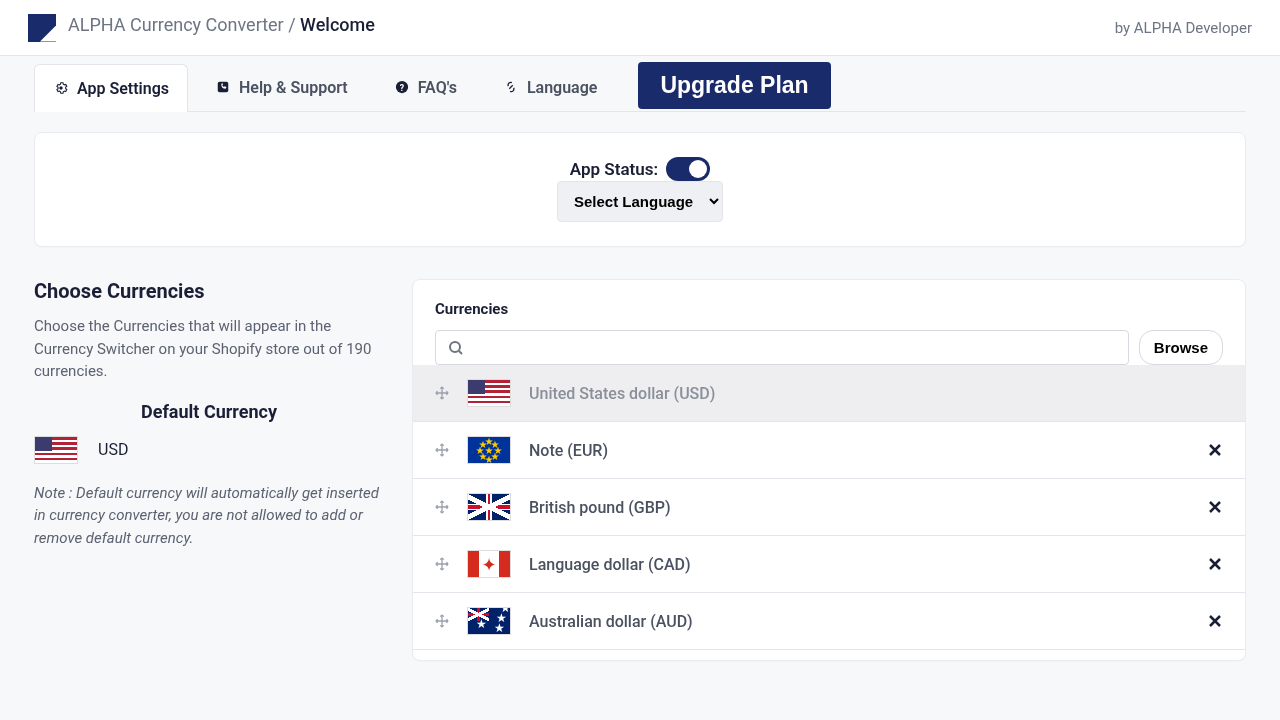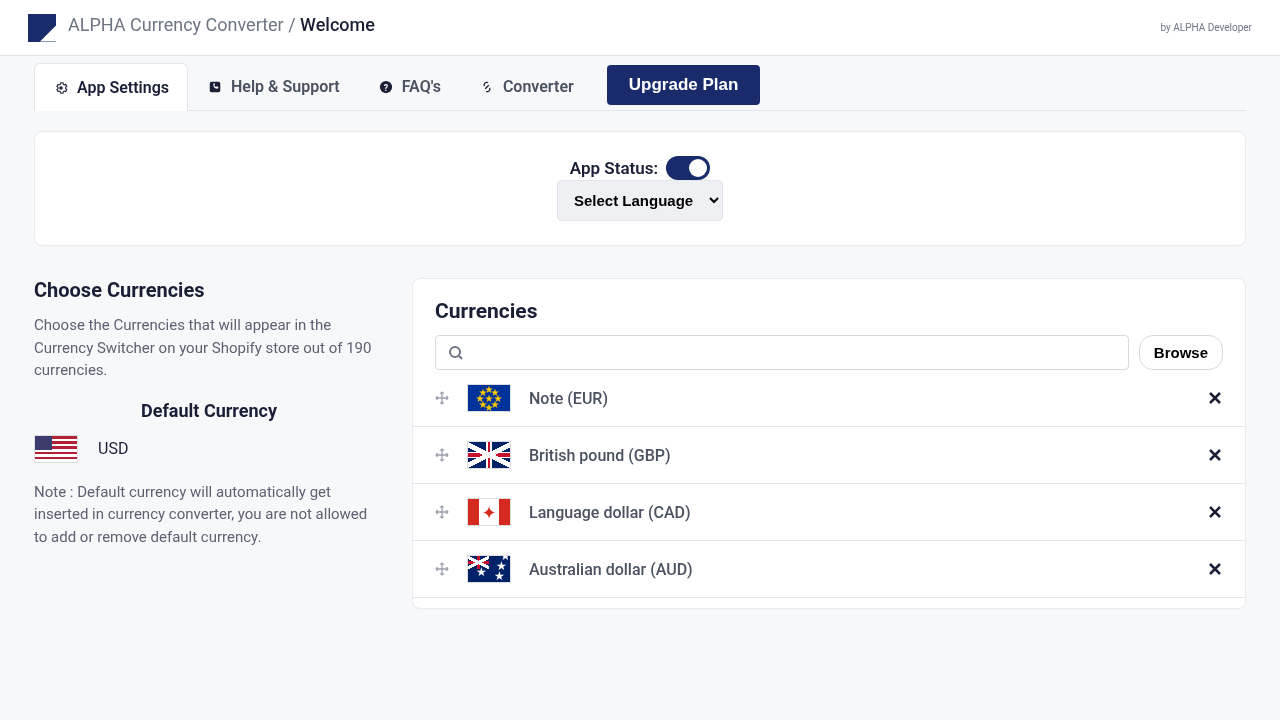--- a/index.html
+++ b/index.html
@@ -3,41 +3,41 @@
 <meta charset="utf-8">
 <style>
 * { box-sizing: border-box; margin: 0; padding: 0; }
 body { font-family: -apple-system, BlinkMacSystemFont, "Segoe UI", Roboto, Helvetica, Arial, sans-serif; background: #f7f8fa; color: #1a1f36; width: 1280px; height: 720px; overflow: hidden; }
 .topbar { display: flex; align-items: center; justify-content: space-between; padding: 0 28px; height: 56px; border-bottom: 1px solid #e3e5ea; background: #fff; }
 .topbar-left { display: flex; gap: 12px; }
 .logo { width: 28px; height: 28px; background: #1a2b6b; position: relative; display: inline-block; }
 .logo::after { content: ""; position: absolute; bottom: 0; right: 0; width: 16px; height: 16px; background: #fff; clip-path: polygon(0 100%, 100% 0, 100% 100%); }
 .breadcrumb { font-size: 18px; color: #6d7584; }
 .breadcrumb .current { color: #1a1f36; font-weight: 500; }
-.byline { color: #6d7584; font-size: 10px; }
+.byline { color: #6d7584; font-size: 15px; }
 .content { padding: 0 34px 20px 34px; }
-.tabs { display: flex; align-items: center; gap: 0; margin-top: 6px; border-bottom: 1px solid #e3e5ea; }
+.tabs { display: flex; align-items: center; gap: 8px; margin-top: 6px; border-bottom: 1px solid #e3e5ea; }
 .tab { display: flex; align-items: center; gap: 8px; padding: 14px 18px; font-size: 16px; font-weight: 600; color: #4a5160; cursor: pointer; border: 1px solid transparent; border-bottom: none; border-radius: 6px 6px 0 0; }
 .tab.active { background: #fff; border-color: #e3e5ea; color: #1a1f36; position: relative; top: 1px; }
 .tab .ticon { width: 16px; height: 16px; display: inline-flex; align-items: center; justify-content: center; }
-.upgrade-btn { background: #1a2b6b; color: #fff; font-weight: 700; font-size: 17px; padding: 10px 22px; border: none; border-radius: 4px; margin-left: 14px; margin-bottom: 2px; cursor: pointer; }
+.upgrade-btn { background: #1a2b6b; color: #fff; font-weight: 700; font-size: 23px; padding: 10px 22px; border: none; border-radius: 4px; margin-left: 14px; margin-bottom: 2px; cursor: pointer; }
 .status-card { background: #fff; border: 1px solid #e9ebef; border-radius: 8px; padding: 24px 26px; margin-top: 20px; display: flex; align-items: center; justify-content: space-between; box-shadow: 0 1px 2px rgba(0,0,0,0.02); flex-direction: column; }
 .status-left { display: flex; align-items: center; gap: 8px; font-size: 17px; font-weight: 600; }
 .toggle { width: 44px; height: 24px; background: #1a2b6b; border-radius: 12px; position: relative; cursor: pointer; }
 .toggle::after { content: ""; position: absolute; right: 3px; top: 3px; width: 18px; height: 18px; background: #fff; border-radius: 50%; }
 .lang-select { background: #eef0f3; border: 1px solid #e3e5ea; font-size: 15px; font-weight: 600; padding: 10px 12px; border-radius: 4px; cursor: pointer; min-width: 150px; }
 .main-row { display: flex; gap: 28px; margin-top: 32px; align-items: flex-start; }
 .left-col { width: 350px; flex-shrink: 0; }
 .left-col h2 { font-size: 20px; font-weight: 700; margin-bottom: 12px; }
 .left-col p { font-size: 15px; color: #5c6272; line-height: 1.5; margin-bottom: 18px; }
 .left-col h3 { font-size: 18px; font-weight: 700; margin-bottom: 14px; text-align: center; }
 .default-cur { display: flex; align-items: center; gap: 20px; margin-bottom: 18px; }
-.note { font-size: 15px; color: #5c6272; line-height: 1.6; }
+.note { font-style: italic; font-size: 15px; color: #5c6272; line-height: 1.6; }
 .right-col { flex: 1; background: #fff; border: 1px solid #e9ebef; border-radius: 8px; padding: 20px 0 10px 0; box-shadow: 0 1px 2px rgba(0,0,0,0.02); }
-.right-col h3 { font-size: 21px; font-weight: 700; padding: 0 22px 12px 22px; }
+.right-col h3 { font-size: 15px; font-weight: 700; padding: 0 22px 12px 22px; }
 .search-row { display: flex; gap: 10px; padding: 0 22px 0 22px; }
 .search-box { flex: 1; display: flex; align-items: center; border: 1px solid #d6d9e0; border-radius: 4px; padding: 8px 12px; }
 .search-box input { border: none; outline: none; font-size: 15px; flex: 1; margin-left: 8px; }
 .btn-sm { border: 1px solid #d6d9e0; background: #fff; font-size: 15px; font-weight: 600; padding: 8px 14px; border-radius: 14px; cursor: pointer; }
 .cur-list { margin-top: 0; }
 .cur-item { display: flex; align-items: center; padding: 14px 22px; border-bottom: 1px solid #e3e5ea; gap: 18px; }
 .cur-item.default { background: #eeeef0; color: #767b88; }
 .cur-item .drag { color: #9ba0ad; font-size: 15px; cursor: grab; }
 .cur-item .label { font-size: 16px; font-weight: 500; color: #4a5160; flex: 1; }
 .cur-item.default .label { color: #8a8f9a; }
@@ -100,21 +100,21 @@
           </svg>
       </span>
       <span>FAQ's</span>
     </div>
     <div class="tab">
       <span class="ticon">
         <svg viewBox="0 0 16 16" width="14" height="14" fill="none" stroke="#1a1f36" stroke-width="1.5">
             <path d="M6 10l4-4M5 7a3 3 0 014-4M11 9a3 3 0 01-4 4"></path>
           </svg>
       </span>
-      <span>Converter</span>
+      <span>Language</span>
     </div>
     <button class="upgrade-btn">Upgrade Plan</button>
   </div>
 
   <div class="status-card">
     <div class="status-left">
       <span>App Status:</span>
       <span class="toggle"></span>
     </div>
     <select class="lang-select">
@@ -142,20 +142,29 @@
             <svg viewBox="0 0 16 16" width="16" height="16" fill="none" stroke="#6d7584" stroke-width="2">
                 <circle cx="7" cy="7" r="5"></circle>
                 <path d="M11 11l3 3"></path>
               </svg>
           </span>
           <input type="text" placeholder="" style="">
         </div>
         <button class="btn-sm">Browse</button>
       </div>
       <div class="cur-list" id="cur-list">
+          <div class="cur-item default">
+            <span class="drag">
+              <svg viewBox="0 0 16 16" width="14" height="14" fill="none" stroke="#9ba0ad" stroke-width="1.5">
+                <path d="M8 1l2 2M8 1L6 3M8 15l2-2M8 15l-2-2M1 8l2-2M1 8l2 2M15 8l-2-2M15 8l-2 2M8 1v14M1 8h14"></path>
+              </svg>
+            </span>
+            <span class="flag flag-us"></span>
+            <span class="label">United States dollar (USD)</span>
+          </div>
           <div class="cur-item">
             <span class="drag">
               <svg viewBox="0 0 16 16" width="14" height="14" fill="none" stroke="#9ba0ad" stroke-width="1.5">
                 <path d="M8 1l2 2M8 1L6 3M8 15l2-2M8 15l-2-2M1 8l2-2M1 8l2 2M15 8l-2-2M15 8l-2 2M8 1v14M1 8h14"></path>
               </svg>
             </span>
             <span class="flag flag-eu"></span>
             <span class="label">Note (EUR)</span>
             <span class="remove">
               <svg viewBox="0 0 16 16" width="16" height="16" stroke="#1a1f36" stroke-width="2.5">

